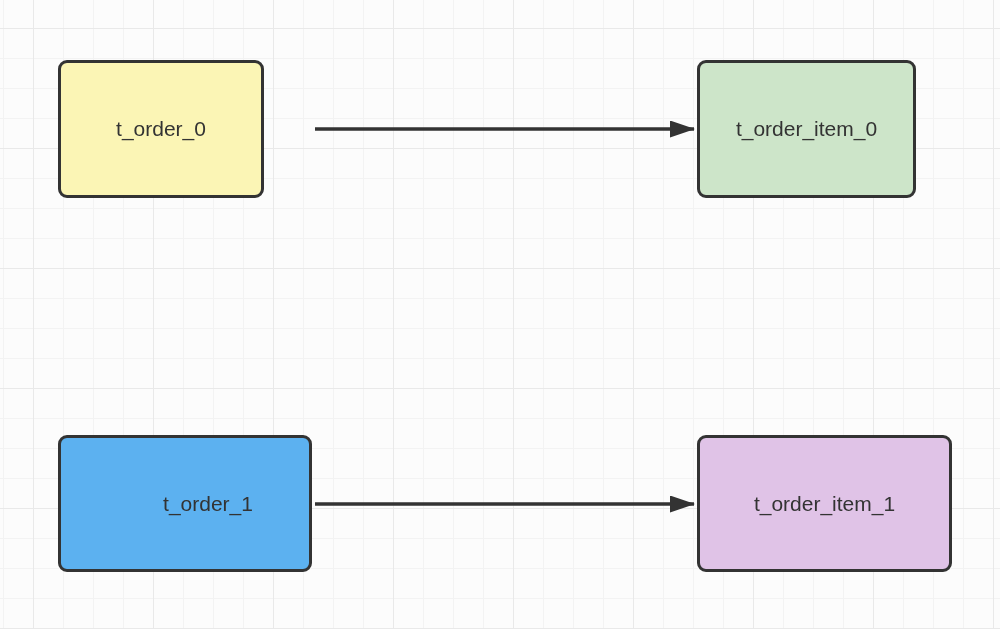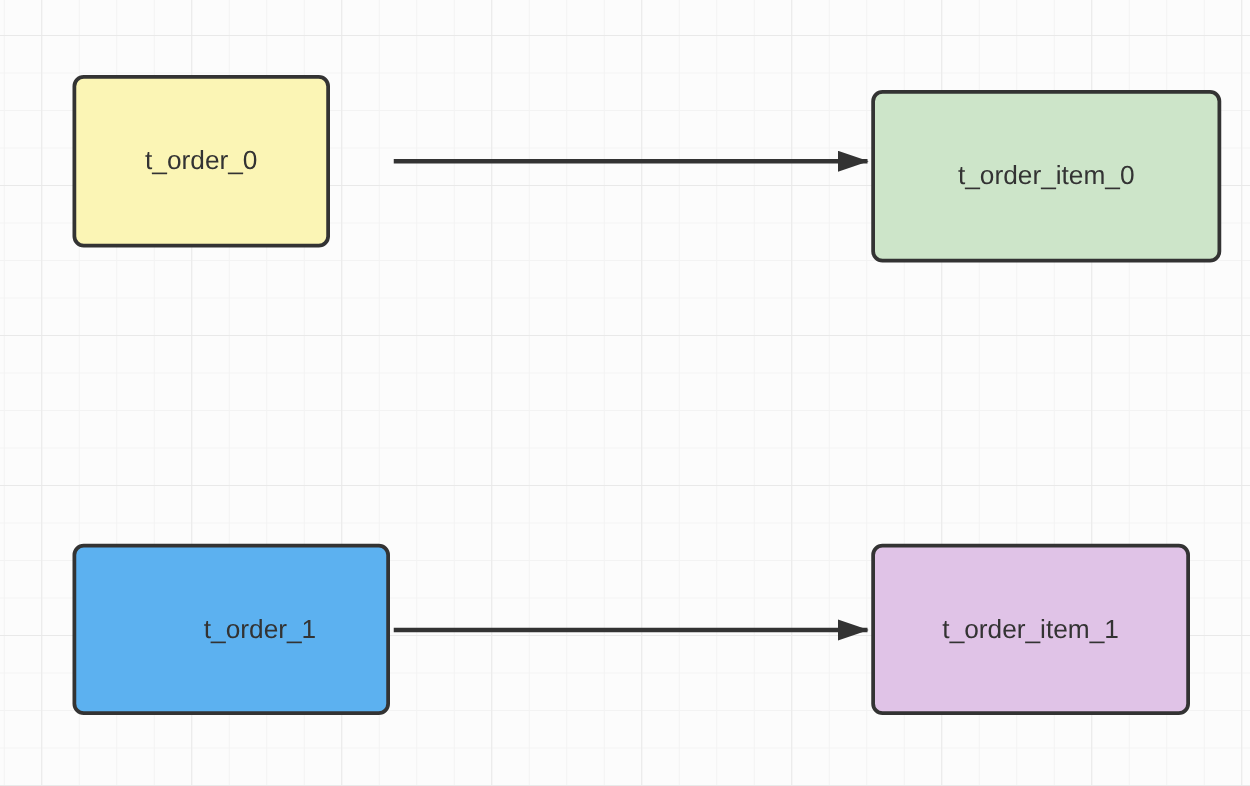--- a/index.html
+++ b/index.html
@@ -29,21 +29,21 @@
     border-radius: 9px;
     display: flex;
     align-items: center;
     justify-content: center;
     font-size: 21px;
     color: #333333;
     cursor: default;
     user-select: none;
   }
   .node-t-order-0      { left: 58px;  top: 60px;  width: 206px; height: 138px; }
-  .node-t-order-item-0 { left: 697px; top: 72px;  width: 280px; height: 138px; text-align: right; }
+  .node-t-order-item-0 { left: 697px; top: 60px;  width: 219px; height: 138px; text-align: right; }
   .node-t-order-1      { left: 58px;  top: 435px; width: 254px; height: 137px; padding-left: 46px; }
   .node-t-order-item-1 { left: 697px; top: 435px; width: 255px; height: 137px; }
   .edges-layer {
     position: absolute;
     left: 0;
     top: 0;
     width: 1000px;
     height: 629px;
   }
   .edge {

